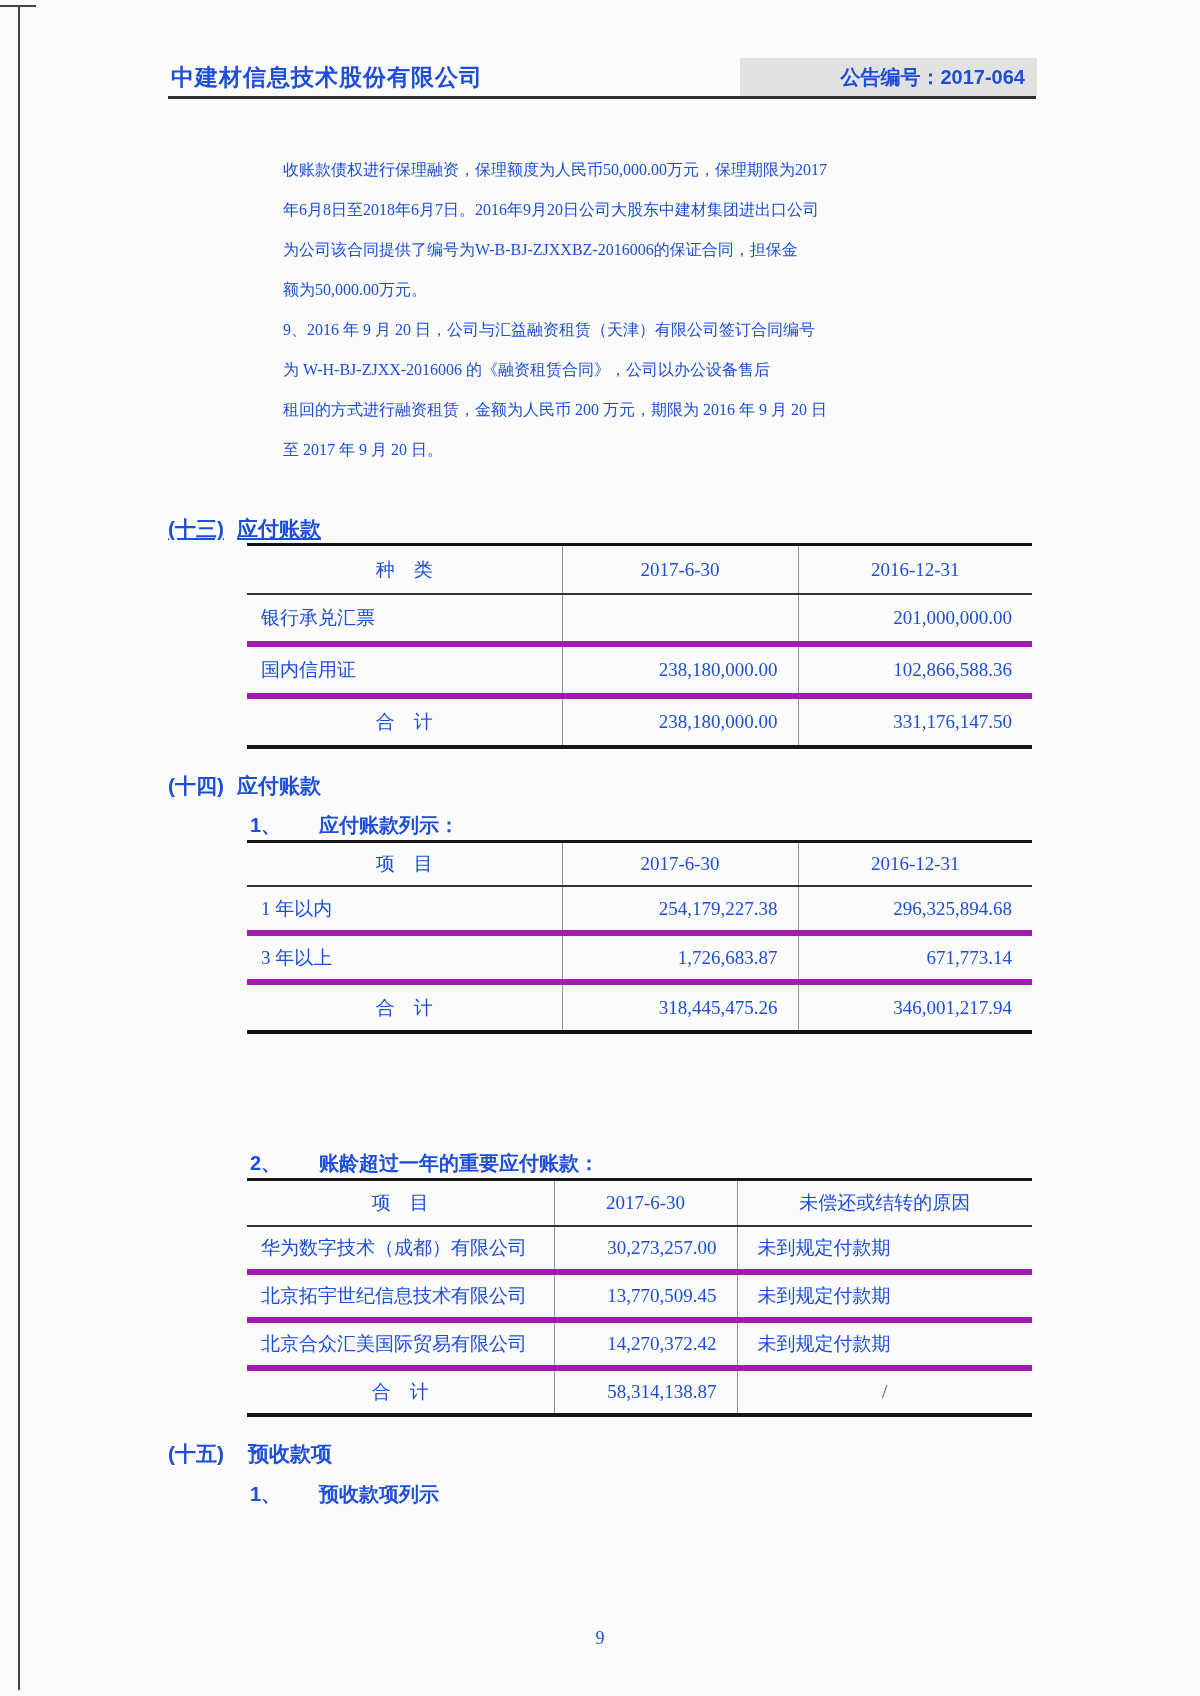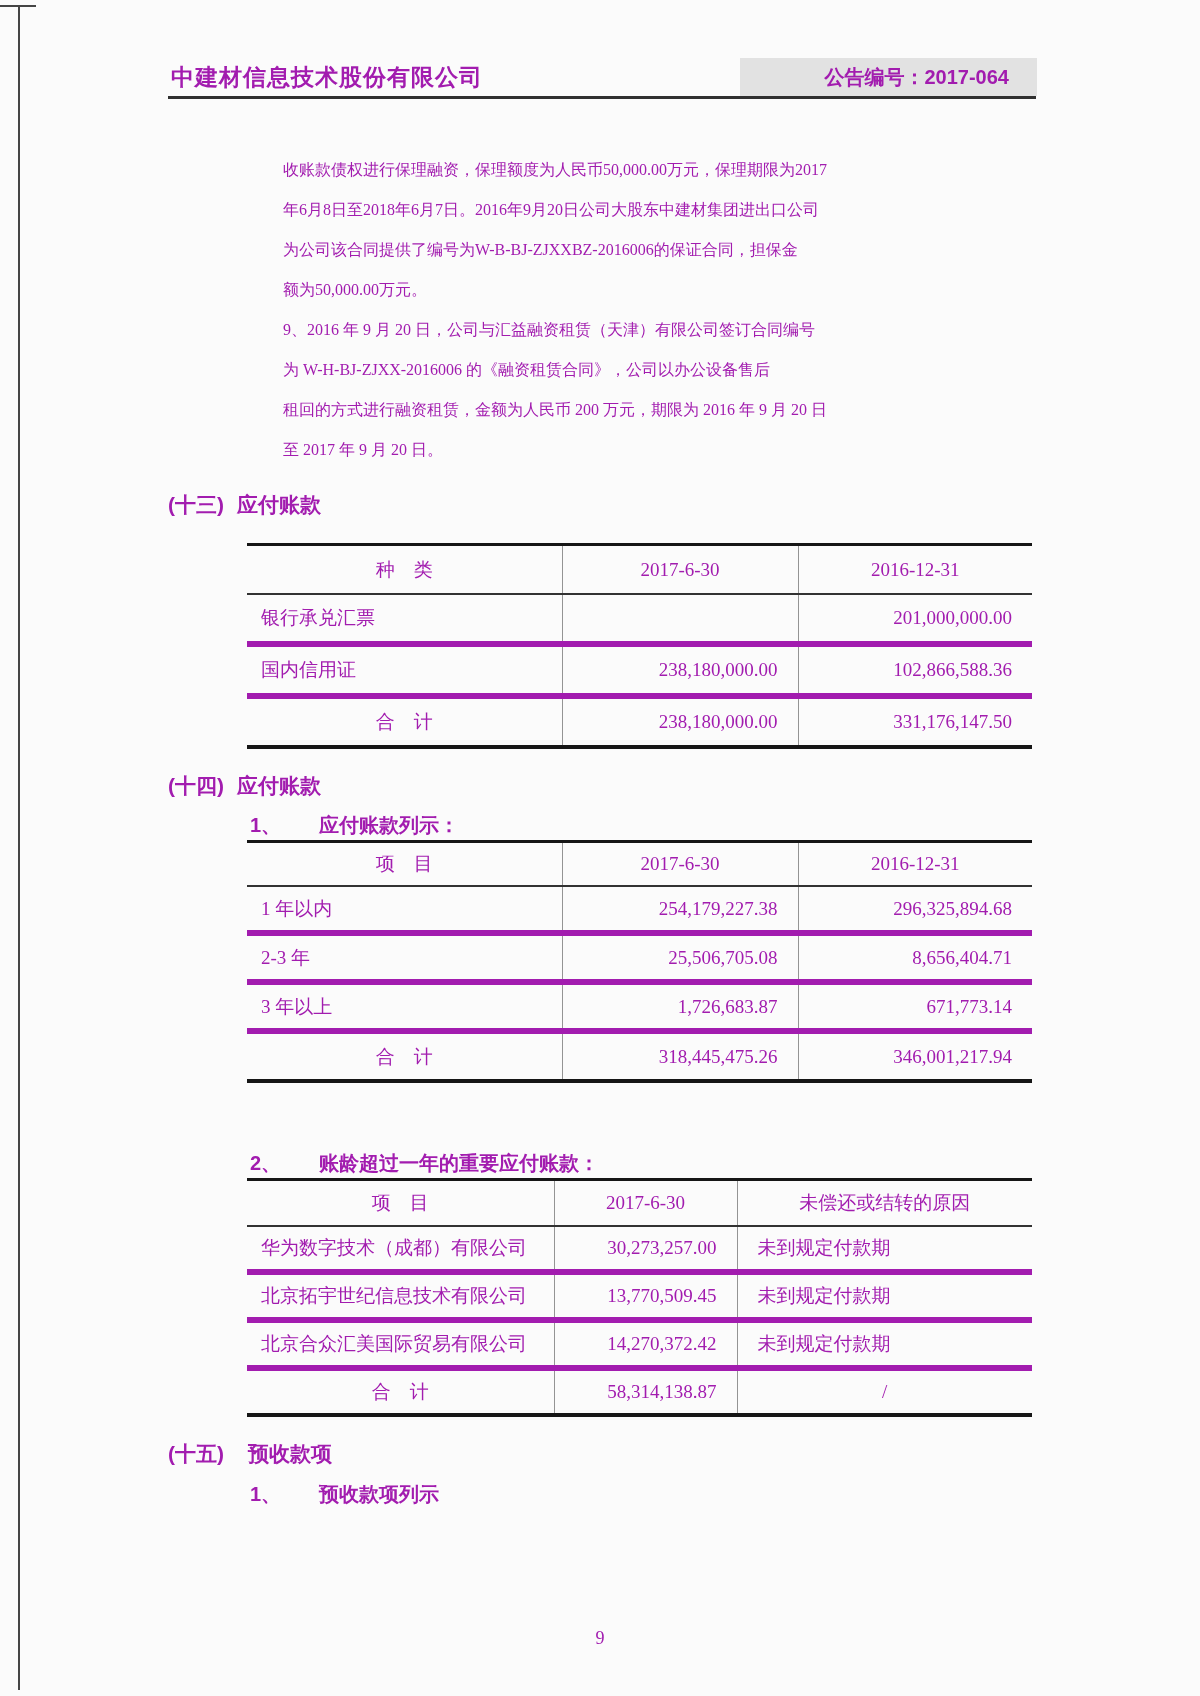--- a/index.html
+++ b/index.html
@@ -4,44 +4,44 @@
 <style>
   html, body { margin: 0; padding: 0; }
   body { background: #ffffff; }
   .page {
     position: relative;
     width: 1200px;
     height: 1696px;
     background: #fbfbfb;
     overflow: hidden;
     font-family: "Liberation Serif", "DejaVu Serif", serif;
-    color: #a21caf;
+    color: #1d4ed8;
   }
   .hei { font-family: "Liberation Sans", "DejaVu Sans", sans-serif; font-weight: 700; }
 
   
   .scan-v { position: absolute; left: 18px; top: 5px; width: 2px; height: 1685px; background: #454545; }
   .scan-h { position: absolute; left: 0px; top: 5px; width: 36px; height: 2px; background: #454545; }
 
   
   .hdr-company { position: absolute; left: 171px; top: 62px; font-size: 23px; letter-spacing: 1px; }
   .hdr-notice {
     position: absolute; left: 740px; top: 58px; width: 297px; height: 38px;
     background: #e2e2e2; display: flex; align-items: center; justify-content: flex-end;
-    padding-right: 28px; box-sizing: border-box; font-size: 20px;
+    padding-right: 12px; box-sizing: border-box; font-size: 20px;
   }
   .hdr-rule { position: absolute; left: 168px; top: 96px; width: 868px; height: 3px; background: #303030; }
 
   
   .bodytext { position: absolute; left: 283px; top: 150px; width: 690px; font-size: 16px; line-height: 40px; }
   .bline { white-space: nowrap; }
 
   
   .sec-h { position: absolute; left: 168px; display: flex; gap: 13px; font-size: 21px; }
-  .sec-13 { top: 491px; }
+  .sec-13 { top: 515px; text-decoration: underline; }
   .sec-14 { top: 772px; }
   .sec-15 { top: 1440px; gap: 24px; }
 
   
   .sub-h { position: absolute; left: 250px; display: flex; font-size: 20px; }
   .sub-h .n { width: 69px; }
   .sub-14-1 { top: 812px; }
   .sub-14-2 { top: 1150px; }
   .sub-15-1 { top: 1481px; }
 
@@ -155,25 +155,20 @@
         <th>2016-12-31</th>
       </tr>
     </thead>
     <tbody>
       <tr>
         <td class="cl">1 年以内</td>
         <td class="cn">254,179,227.38</td>
         <td class="cn">296,325,894.68</td>
       </tr>
       <tr>
-        <td class="cl">2-3 年</td>
-        <td class="cn">25,506,705.08</td>
-        <td class="cn">8,656,404.71</td>
-      </tr>
-      <tr>
         <td class="cl">3 年以上</td>
         <td class="cn">1,726,683.87</td>
         <td class="cn">671,773.14</td>
       </tr>
       <tr class="total">
         <td class="cc">合　计</td>
         <td class="cn">318,445,475.26</td>
         <td class="cn">346,001,217.94</td>
       </tr>
     </tbody>

